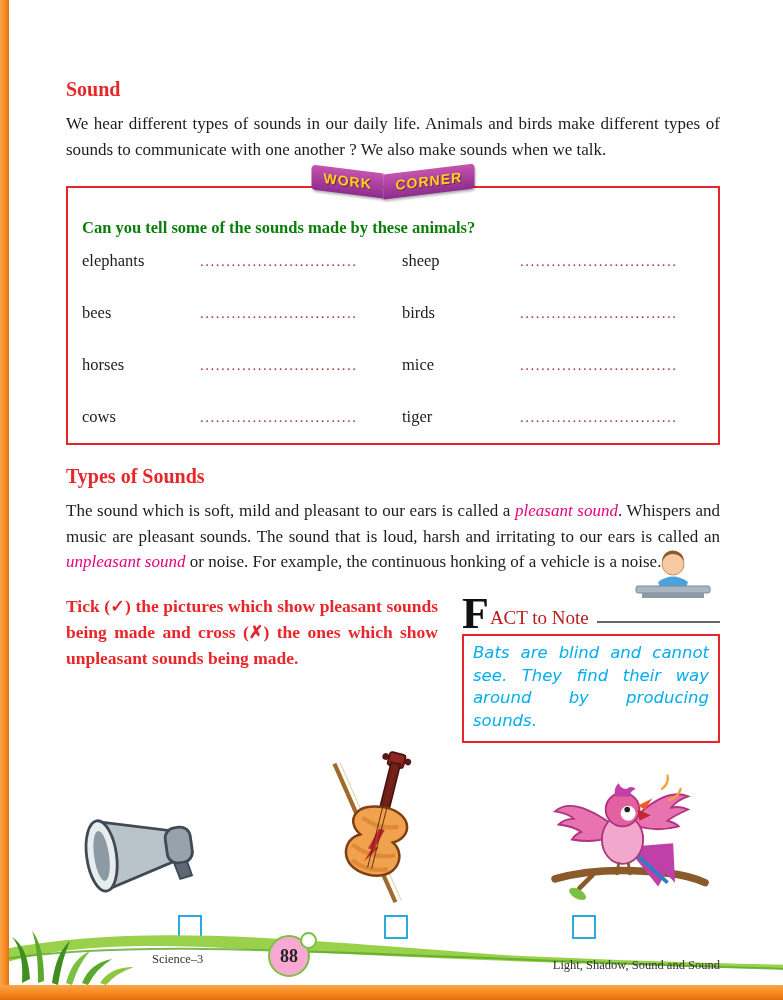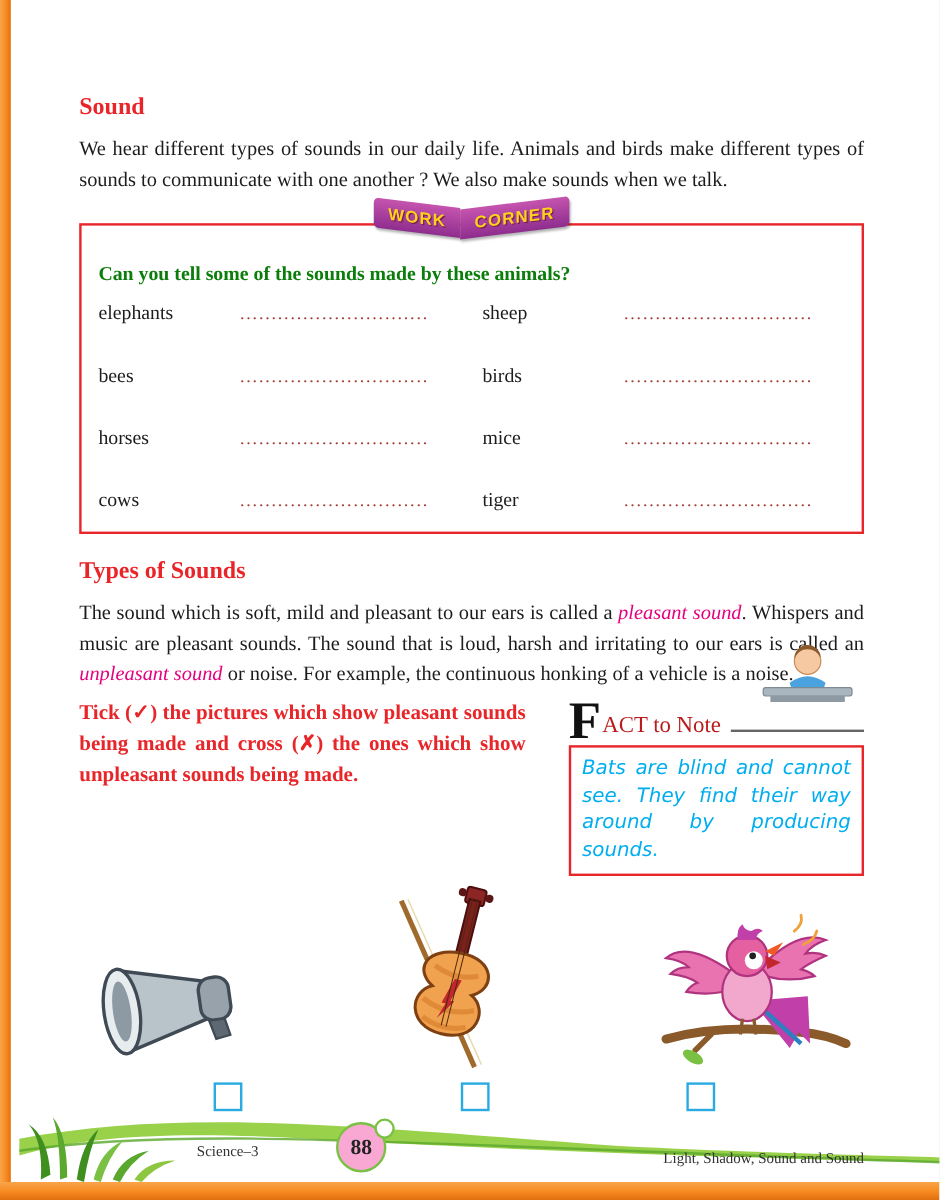--- a/index.html
+++ b/index.html
@@ -27,39 +27,39 @@
   .ribbon-left { transform: skewY(7deg); border-radius: 4px 0 0 4px; }
   .ribbon-right { transform: skewY(-7deg); border-radius: 0 4px 4px 0; }
   .work-box { border: 2px solid #e8262a; padding: 30px 28px 16px 14px; background: #fff; }
   .work-question { font-size: 16.5px; font-weight: bold; color: #0b7d0b; margin-bottom: 13px; }
   .animal-grid { display: grid; grid-template-columns: 1fr 1fr; column-gap: 48px; row-gap: 8px; gap: 32px; }
   .animal-cell { display: flex; align-items: baseline; font-size: 16.5px; color: #1c1c1c; }
   .animal-name { width: 118px; flex: none; }
   .dots { flex: 1; overflow: hidden; white-space: nowrap; color: #a33b33; letter-spacing: 1.5px; font-size: 15px; }
 
   
-  .activity-row { display: flex; gap: 36px; margin-top: 5px; align-items: flex-start; }
+  .activity-row { display: flex; gap: 24px; margin-top: 18px; align-items: flex-start; }
   .instruction { flex: 0 0 372px; color: #e8262a; font-weight: bold; font-size: 17.5px; line-height: 1.5; text-align: justify; }
   .fact-note { flex: 1; position: relative; padding-top: 4px; }
   .fact-header { display: flex; align-items: flex-end; margin-bottom: 3px; }
   .fact-initial { font-size: 44px; line-height: 0.78; font-weight: bold; color: #111; }
   .fact-label { font-size: 19px; color: #b91c1c; padding: 0 0 2px 1px; }
   .fact-rule { flex: 1; height: 0; border-bottom: 2px solid #666; margin: 0 0 8px 8px; }
   .boy-illustration { position: absolute; top: -44px; right: 4px; z-index: 2; }
   .fact-box { border: 2px solid #e8262a; padding: 6px 9px 8px; background: #fff; }
   .fact-text { color: #00aeef; font-style: italic; font-size: 16.5px; line-height: 1.38; font-family: "DejaVu Sans", sans-serif; text-align: justify; }
 
   
   .illustrations-row { display: flex; justify-content: space-between; align-items: flex-end; margin-top: 6px; padding: 0 6px; height: 158px; }
   .checkbox-row { position: relative; height: 32px; margin-top: 8px; }
   .checkbox { position: absolute; width: 24px; height: 24px; border: 2px solid #29abe2; background: #fff; }
   .cb-1 { left: 112px; } .cb-2 { left: 318px; } .cb-3 { left: 506px; }
 
   
-  .footer { position: absolute; left: 16px; right: 0; bottom: 15px; height: 78px; z-index: 5; }
+  .footer { position: absolute; left: 4px; right: 0; bottom: 15px; height: 78px; z-index: 5; }
   .grass-svg { position: absolute; left: 0; bottom: 0; }
   .book-title { position: absolute; left: 148px; bottom: 18px; font-size: 12.5px; color: #333; }
   .page-badge { position: absolute; left: 264px; bottom: 8px; width: 42px; height: 42px; border: 2px solid #7ac143; border-radius: 50%; background: #f9a8d4; display: flex; align-items: center; justify-content: center; font-size: 18px; font-weight: bold; color: #222; }
   .page-badge::after { content: ""; position: absolute; top: -5px; right: -9px; width: 13px; height: 13px; border: 2px solid #7ac143; border-radius: 50%; background: #fff; }
   .chapter-title { position: absolute; right: 63px; bottom: 12px; font-size: 12.5px; color: #333; }
 </style>
 </head>
 <body>
 
 <div class="page">

